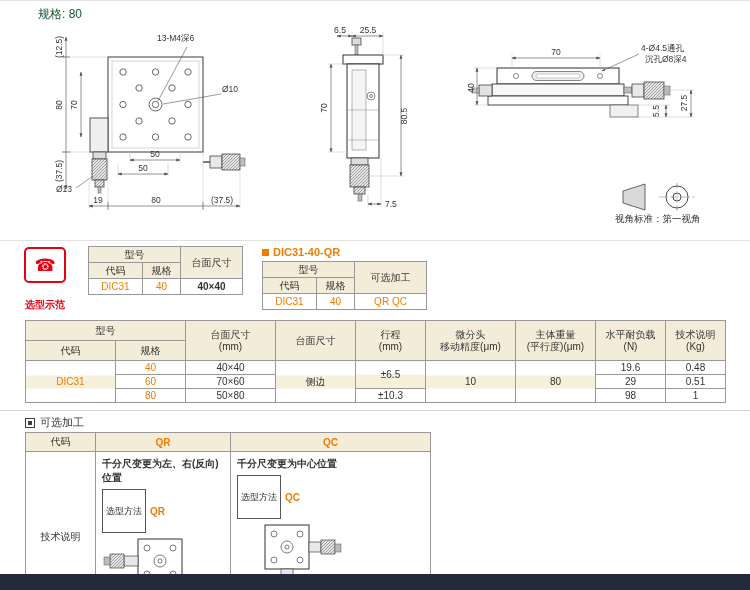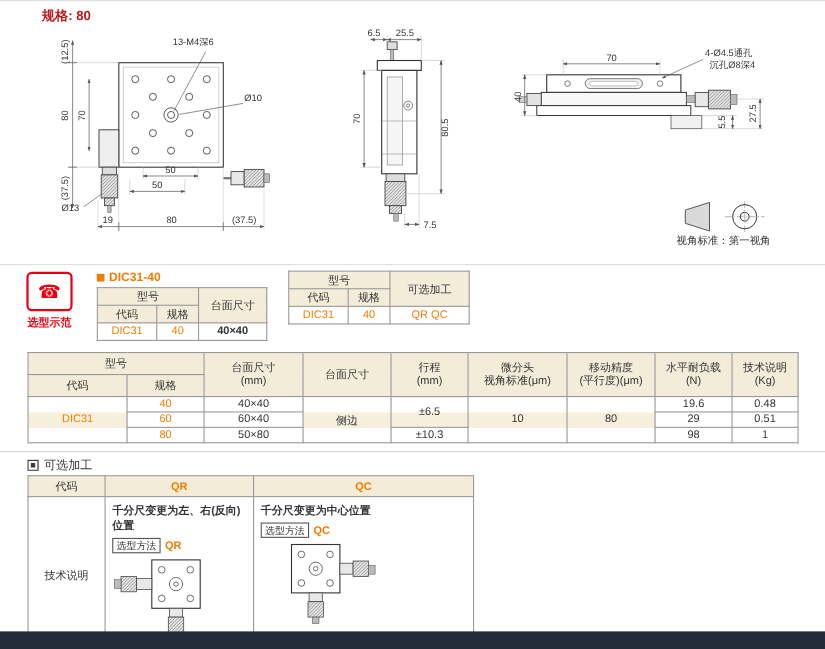--- a/index.html
+++ b/index.html
@@ -1,26 +1,26 @@
 <!DOCTYPE html>
 <html><head>
 <meta charset="utf-8">
 <style>
   html,body{margin:0;padding:0}
   body{width:750px;height:590px;position:relative;background:#fff;overflow:hidden;
        font-family:"Liberation Sans","DejaVu Sans",sans-serif;color:#333}
   .hr{position:absolute;left:0;width:750px;height:1px;background:#e0e0e0}
-  .spec-label{position:absolute;left:38px;top:6px;font-size:12px;font-weight:bold;color:#b91c1c}
+  .spec-label{position:absolute;left:38px;top:6px;font-size:12px;font-weight:normal;color:#14532d}
   svg text{font-family:"Liberation Sans","DejaVu Sans",sans-serif;font-size:8.5px;fill:#333}
   .drw{position:absolute;left:0;top:0}
   
   .badge{position:absolute;left:20px;top:247px;width:50px;text-align:center}
   .badge .ph{width:38px;height:32px;border:2px solid #e60012;border-radius:5px;margin:0 auto;
              display:flex;align-items:center;justify-content:center;color:#e60012;font-size:17px;line-height:1;background:#fff}
-  .badge .bl{color:#e60012;font-weight:bold;font-size:10px;margin-top:3px}
+  .badge .bl{color:#e60012;font-weight:bold;font-size:10px;margin-top:15px}
   
   .ex{position:absolute;top:246px}
   .ex .t{display:flex;align-items:center;gap:4px;font-size:11px;font-weight:bold;color:#f07d00;margin-bottom:3px}
   .ex .t .b{width:7px;height:7px;background:#f07d00;display:inline-block}
   table{border-collapse:collapse}
   .mini{table-layout:fixed}
   .mini th,.mini td{border:1px solid #999;font-size:10px;text-align:center;height:15px;padding:0 2px;background:#fff}
   .mini th{background:#f2ecd9;font-weight:normal}
   .or{color:#f07d00;font-weight:normal}
   .bd{font-weight:bold}
@@ -38,21 +38,21 @@
   .opt-label{position:absolute;left:25px;top:415px;display:flex;align-items:center;gap:5px;font-size:11px;color:#333}
   .opt-label .sq{width:10px;height:10px;background:#3d3d3d;box-shadow:inset 0 0 0 1px #3d3d3d,inset 0 0 0 3px #fff}
   .opt-table{position:absolute;left:25px;top:432px;table-layout:fixed;width:405px}
   .opt-table th,.opt-table td{border:1px solid #999;font-size:10px;background:#fff}
   .opt-table th{background:#f2ecd9;height:16px;font-weight:normal;text-align:center}
   .opt-table th.opt-or{color:#f07d00;font-weight:bold}
   .opt-table td.lbl{text-align:center}
   .opt-table td.cell{vertical-align:top;padding:5px 6px;height:112px}
   .cell .ti{font-weight:bold;font-size:10px;margin-bottom:4px}
   .cell .me{display:flex;align-items:center;gap:4px;margin-bottom:2px}
-  .cell .mbox{border:1px solid #555;padding:0 3px;font-size:9px;line-height:12px}
+  .cell .mbox{border:1px solid #555;padding:15px 3px;font-size:9px;line-height:12px}
   .cell .mcode{color:#f07d00;font-weight:bold;font-size:10px}
   .footer{position:absolute;left:0;top:574px;width:750px;height:16px;background:#232a38}
 </style>
 </head>
 <body>
 
 <div class="hr" style="top:0"></div>
 
 <div class="spec-label">规格: 80</div>
 
@@ -221,24 +221,20 @@
 </svg>
 
 <div class="hr" style="top:240px"></div>
 
 <div class="badge">
   <div class="ph">☎</div>
   <div class="bl">选型示范</div>
 </div>
 
 <div class="ex" style="left:88px">
-  <div class="t">
-    <span class="b"></span>
-    <span>DIC31-40</span>
-  </div>
   <table class="mini">
     <colgroup>
         <col style="width:54px">
         <col style="width:38px">
         <col style="width:62px">
       </colgroup>
     <tbody>
         <tr>
       <th colspan="2">型号</th>
       <th rowspan="2">台面尺寸</th>
@@ -250,20 +246,24 @@
     <tr>
       <td class="or">DIC31</td>
       <td class="or">40</td>
       <td class="bd">40×40</td>
     </tr>
   </tbody>
     </table>
 </div>
 
 <div class="ex" style="left:262px">
+  <div class="t">
+    <span class="b"></span>
+    <span>DIC31-40-QR</span>
+  </div>
   <table class="mini">
     <colgroup>
         <col style="width:54px">
         <col style="width:38px">
         <col style="width:72px">
       </colgroup>
     <tbody>
         <tr>
       <th colspan="2">型号</th>
       <th rowspan="2">可选加工</th>
@@ -296,22 +296,22 @@
     </colgroup>
     <tbody>
         <tr>
       <th colspan="2">型号</th>
       <th rowspan="2" class="pre">台面尺寸
 (mm)</th>
       <th rowspan="2">台面尺寸</th>
       <th rowspan="2" class="pre">行程
 (mm)</th>
       <th rowspan="2" class="pre">微分头
-视角标准(μm)</th>
-      <th rowspan="2" class="pre">移动精度
+移动精度(μm)</th>
+      <th rowspan="2" class="pre">主体重量
 (平行度)(μm)</th>
       <th rowspan="2" class="pre">水平耐负载
 (N)</th>
       <th rowspan="2" class="pre">技术说明
 (Kg)</th>
     </tr>
     <tr>
       <th>代码</th>
       <th>规格</th>
     </tr>
@@ -321,21 +321,21 @@
       <td>40×40</td>
       <td rowspan="3" class="span3">侧边</td>
       <td rowspan="2" class="span2">±6.5</td>
       <td rowspan="3" class="span3">10</td>
       <td rowspan="3" class="span3">80</td>
       <td>19.6</td>
       <td>0.48</td>
     </tr>
     <tr>
       <td class="or mid">60</td>
-      <td class="mid">60×40</td>
+      <td class="mid">70×60</td>
       <td class="mid">29</td>
       <td class="mid">0.51</td>
     </tr>
     <tr>
       <td class="or">80</td>
       <td>50×80</td>
       <td>±10.3</td>
       <td>98</td>
       <td>1</td>
     </tr>

